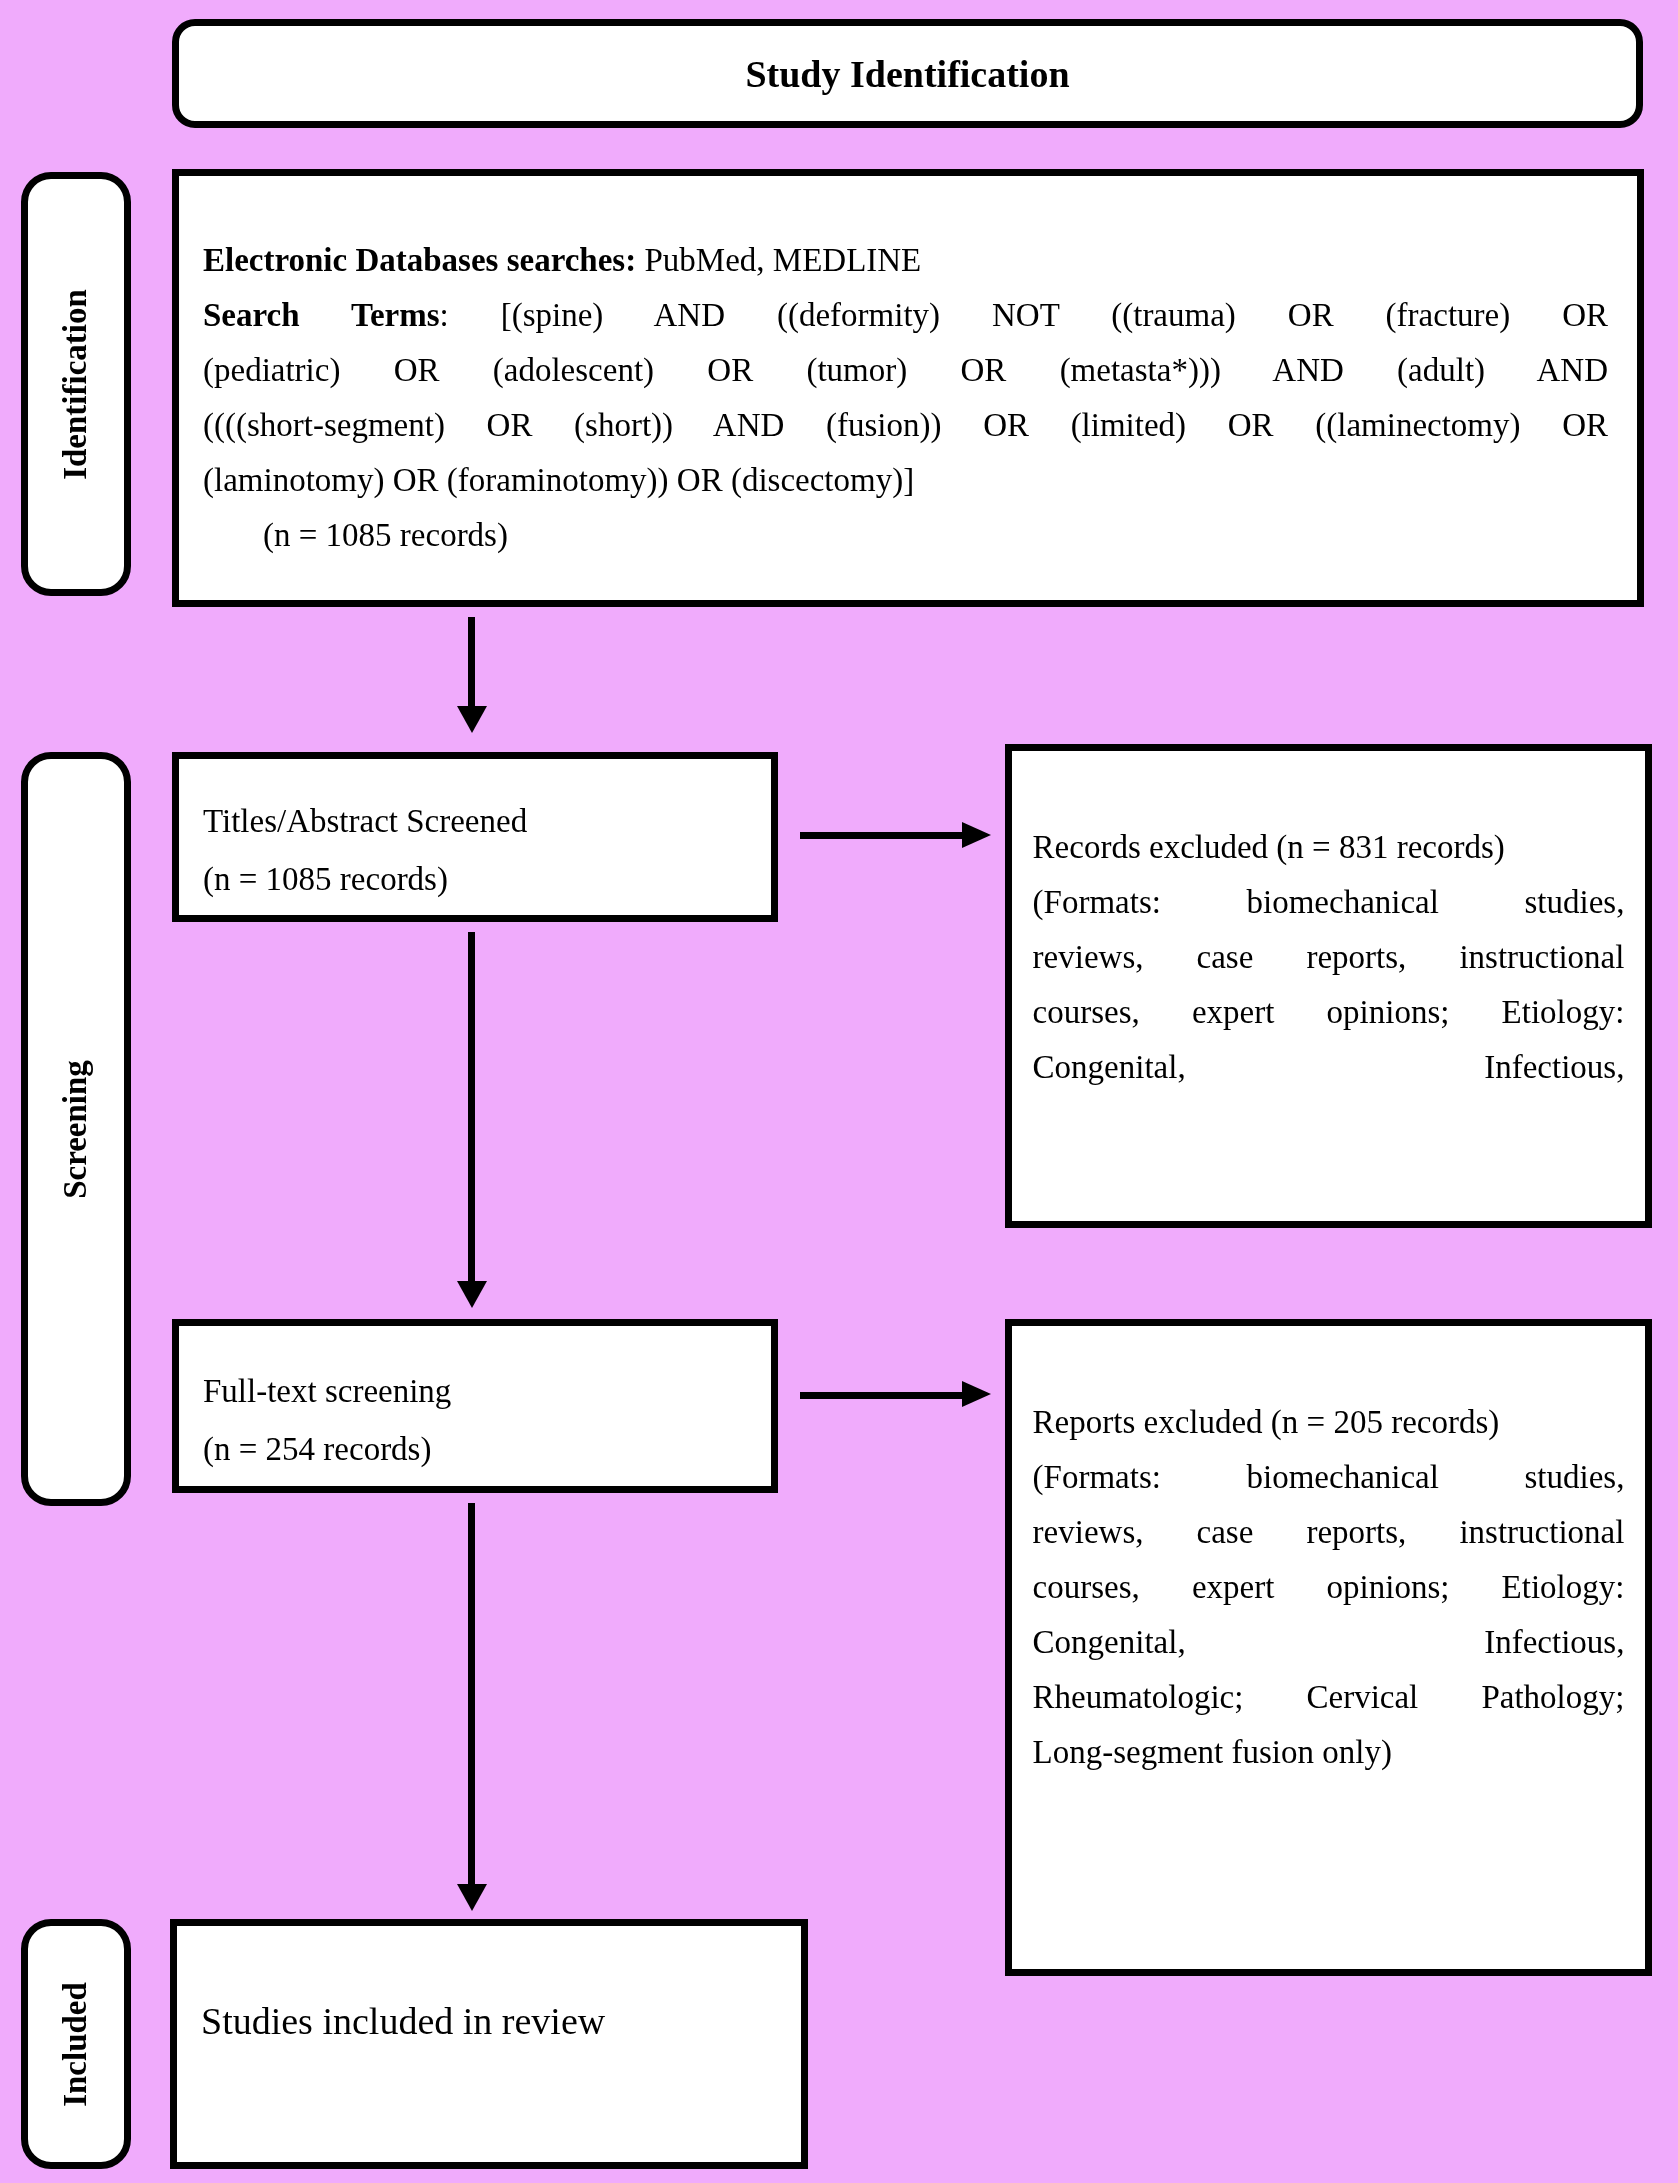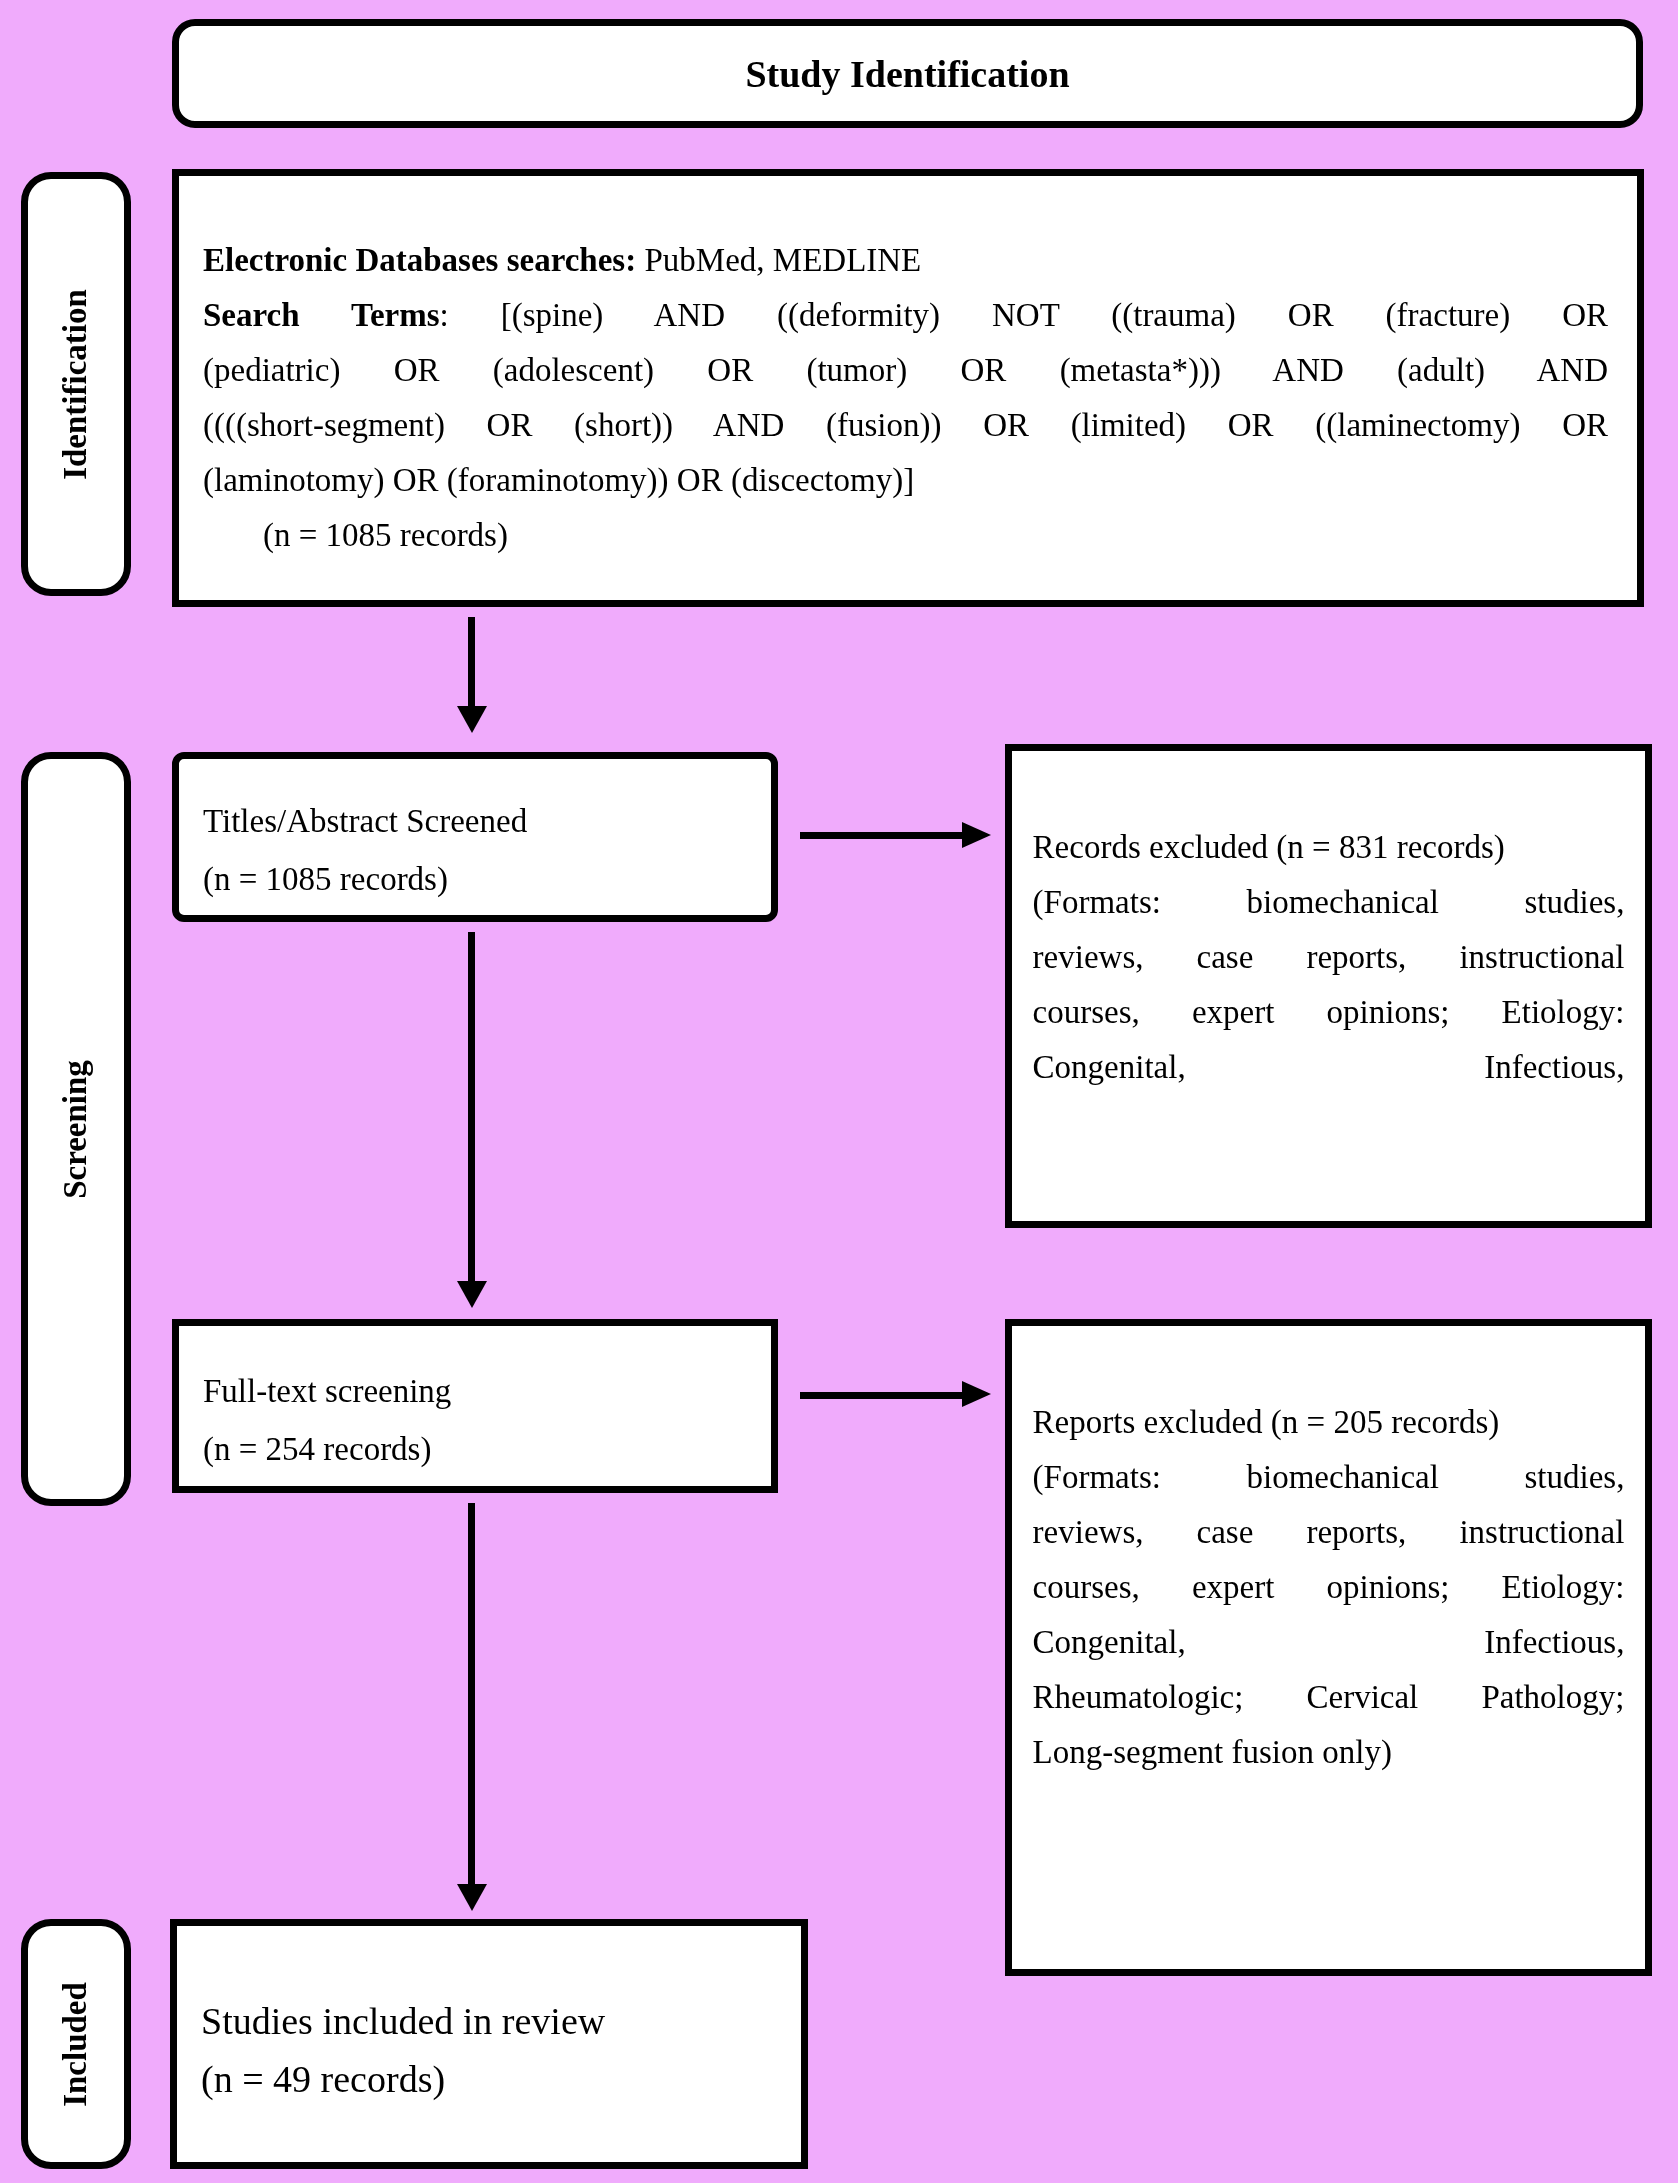--- a/index.html
+++ b/index.html
@@ -32,21 +32,21 @@
     transform:rotate(-90deg);
     white-space:nowrap;
     font-weight:bold;
     font-size:33px;
   }
   #stage-identification{left:20.6px;top:172px;width:110px;height:424px;}
   #stage-screening{left:20.6px;top:752px;width:110px;height:754px;}
   #stage-included{left:20.6px;top:1919px;width:110px;height:250px;}
   
   #id-box{left:172px;top:169px;width:1472px;height:438px;padding:57px 29px 0 24px;font-size:33px;line-height:55px;}
-  #screened-box{left:172px;top:752px;width:606px;height:170px;padding:33px 20.6px 0 24px;font-size:33px;line-height:58px;border-radius:12px;}
+  #screened-box{left:172px;top:752px;width:606px;height:170px;padding:33px 20.6px 0 24px;font-size:33px;line-height:58px;}
   #records-box{left:1005px;top:744px;width:647px;height:484px;padding:69px 20.6px 0 20.6px;font-size:33px;line-height:55px;}
   #fulltext-box{left:172px;top:1319px;width:606px;height:174px;padding:36px 20.6px 0 24px;font-size:33px;line-height:58px;}
   #reports-box{left:1005px;top:1319px;width:647px;height:657px;padding:69px 20.6px 0 20.6px;font-size:33px;line-height:55px;}
   #included-box{left:170px;top:1919px;width:638px;height:250px;padding:66px 20.6px 0 24px;font-size:38px;line-height:58px;}
   .line{text-align:left;}
   .just{text-align:justify;text-align-last:justify;}
   .b{font-weight:bold;}
   .indent{padding-left:60px;}
   
   .arrow-line-v{position:absolute;width:6.9px;background:#000;}
@@ -125,21 +125,20 @@
         <div class="line just">reviews, case reports, instructional</div>
         <div class="line just">courses, expert opinions; Etiology:</div>
         <div class="line just">Congenital, Infectious,</div>
         <div class="line just">Rheumatologic; Cervical Pathology;</div>
         <div class="line">Long-segment fusion only)</div>
       </div>
   </div>
 
   <div id="included-box" class="box">
     <div class="line">Studies included in review</div>
-    <div class="line">(n = 49 records)</div>
   </div>
 
   <div class="arrow-line-v" style="left:468px;top:617px;height:91px;"></div>
   <div class="arrow-head-down" style="left:457px;top:706px;"></div>
 
   <div class="arrow-line-v" style="left:468px;top:932px;height:351px;"></div>
   <div class="arrow-head-down" style="left:457px;top:1281px;"></div>
 
   <div class="arrow-line-v" style="left:468px;top:1503px;height:382px;"></div>
   <div class="arrow-head-down" style="left:457px;top:1884px;"></div>

